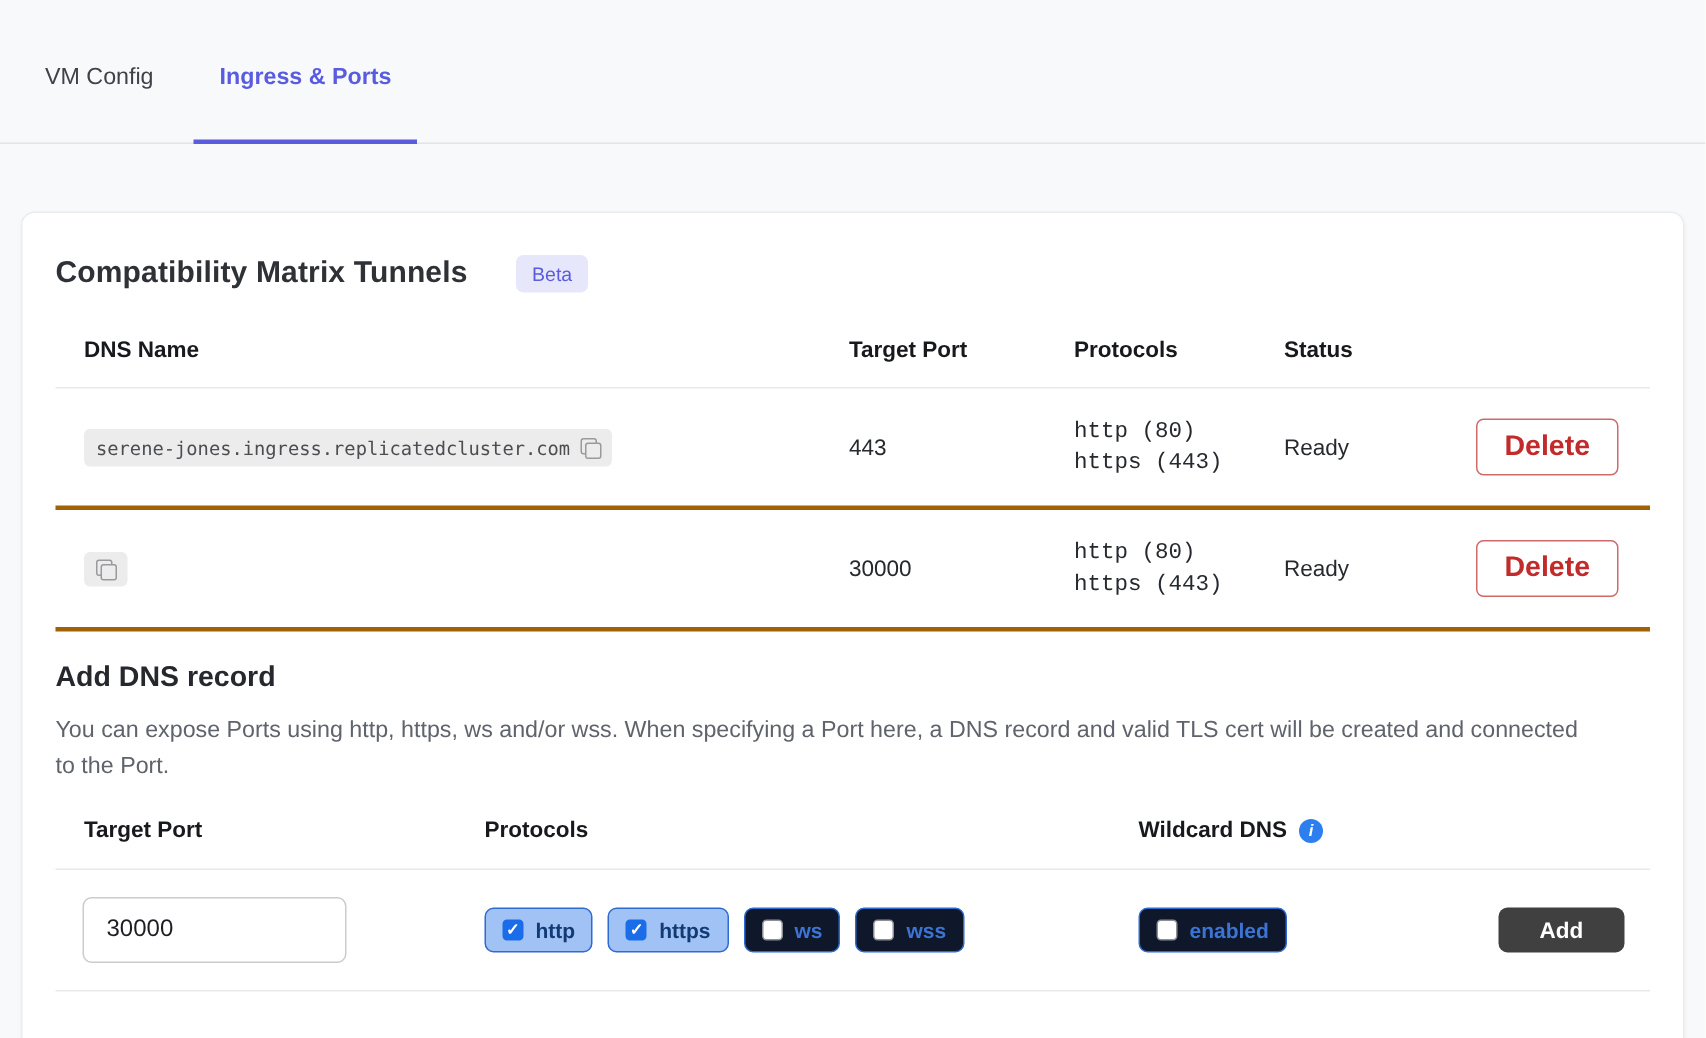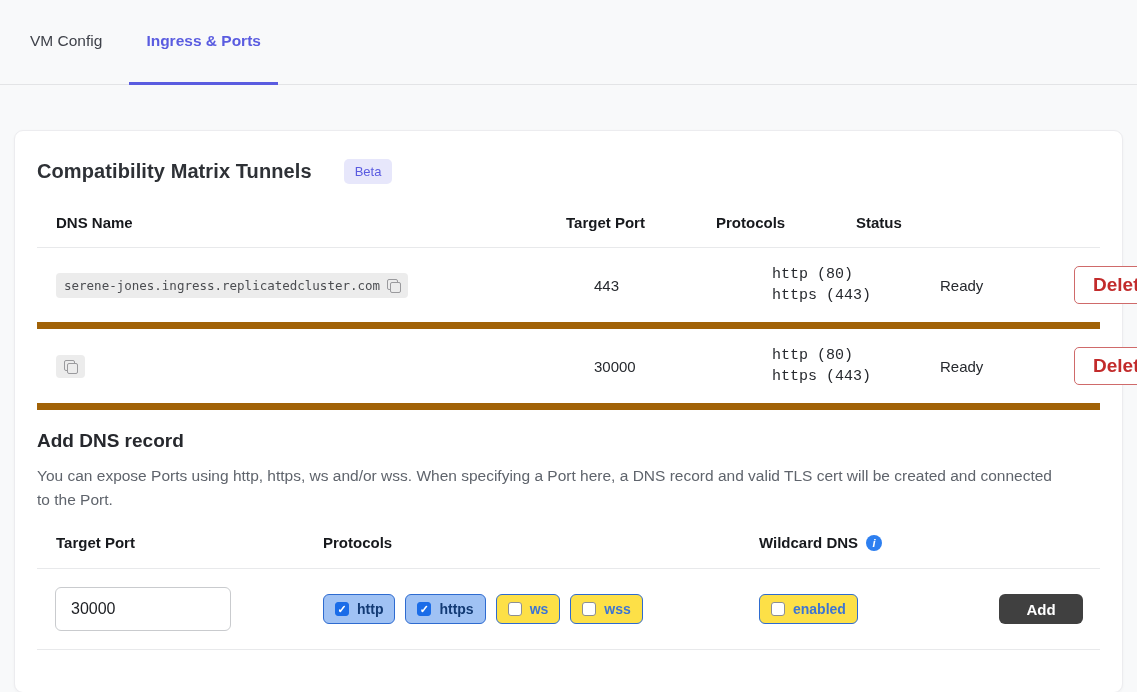--- a/index.html
+++ b/index.html
@@ -12,20 +12,21 @@
   }
 
   
   .tabbar {
     display: flex;
     align-items: stretch;
     height: 85px;
     padding-left: 13px;
     border-bottom: 1px solid #e3e4e6;
     gap: 10px;
+    margin-top: 11px;
   }
   .tab {
     display: flex; align-items: center;
     padding: 0 17px;
     font-size: 15.5px;
     color: #3f424a;
     cursor: pointer;
     border-bottom: 3px solid transparent;
     margin-bottom: -1px;
   }
@@ -56,21 +57,21 @@
   
   .grid5 {
     display: grid;
     grid-template-columns: 510px 150px 140px 125px 1fr;
     align-items: center;
   }
   .thead { margin-top: 10px; padding: 18px 0 16px; border-bottom: 1px solid #e8e9eb; }
   .thead .c { font-size: 15px; font-weight: 700; color: #17191d; }
   .c { padding-left: 19px; }
   .c.act { padding-left: 0; display: flex; justify-content: flex-end; padding-right: 21px; }
-  .trow { height: 81px; border-bottom: 7px solid #a16207; font-size: 15px; color: #26292e; gap: 28px; }
+  .trow { height: 81px; border-bottom: 3px solid #a16207; font-size: 15px; color: #26292e; }
   .dnspill {
     display: inline-flex; align-items: center; gap: 7px;
     background: #ececec; border-radius: 4px;
     padding: 5px 8px;
     font-family: "DejaVu Sans Mono", monospace;
     font-size: 12.5px; color: #4b4d51;
     white-space: nowrap;
   }
   .copy { display: inline-block; width: 13px; height: 13px; position: relative; cursor: pointer; }
   .copy::before, .copy::after {
@@ -128,21 +129,21 @@
     background: #fff;
   }
   .pills { display: flex; gap: 10px; }
   .pill {
     display: inline-flex; align-items: center; gap: 8px;
     border: 1.5px solid #2e6bd0;
     border-radius: 6px;
     padding: 6px 11px;
     font-size: 14px; font-weight: 700;
     cursor: pointer;
-    background: #fde047; color: #3c74d4;
+    background: #0f172a; color: #3c74d4;
   }
   .pill.checked { background: #a0c2f4; color: #123a74; }
   .box {
     width: 14px; height: 14px; border-radius: 3px;
     display: inline-flex; align-items: center; justify-content: center;
     background: #fff; border: 1.5px solid #8c8f94;
     font-size: 11px; line-height: 1;
   }
   .pill.checked .box { background: #1a6ce8; border-color: #1a6ce8; color: #fff; }
   .fc.f4 { display: flex; justify-content: flex-end; padding-right: 21px; }

